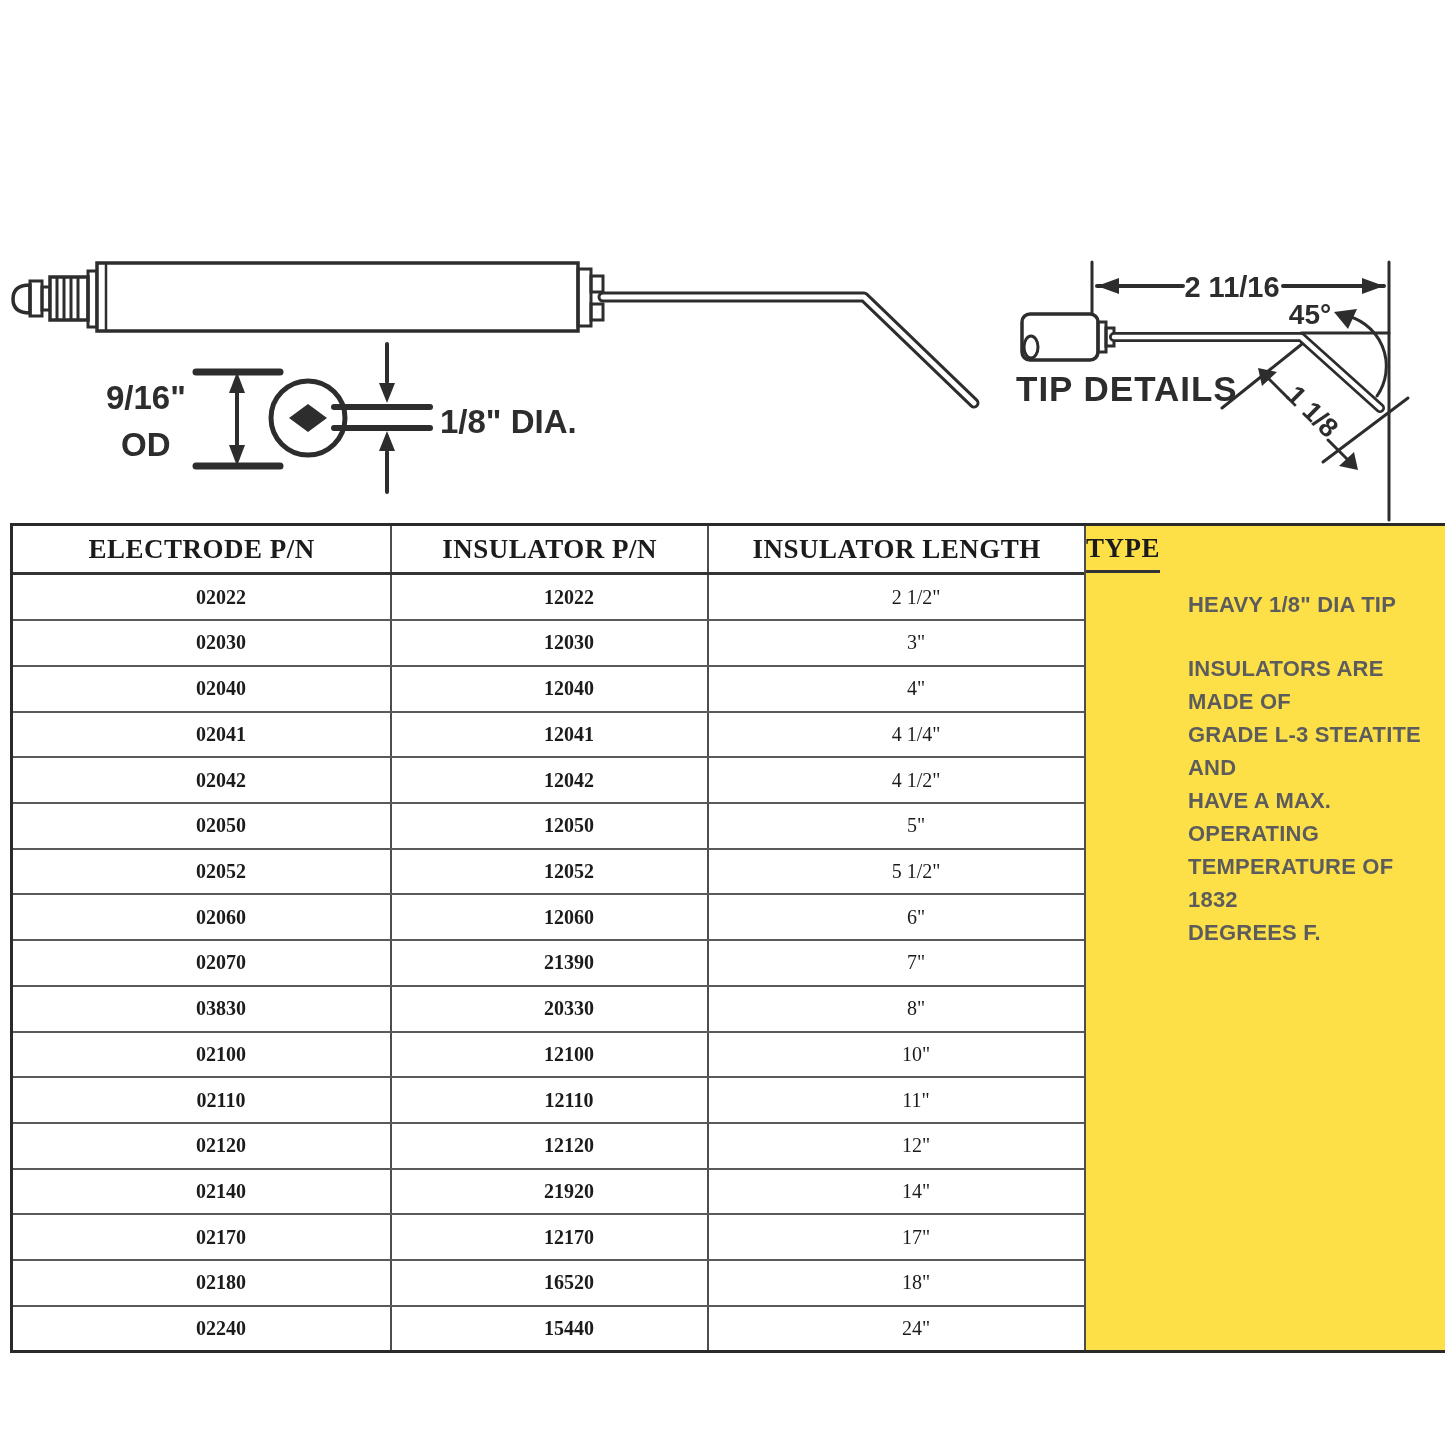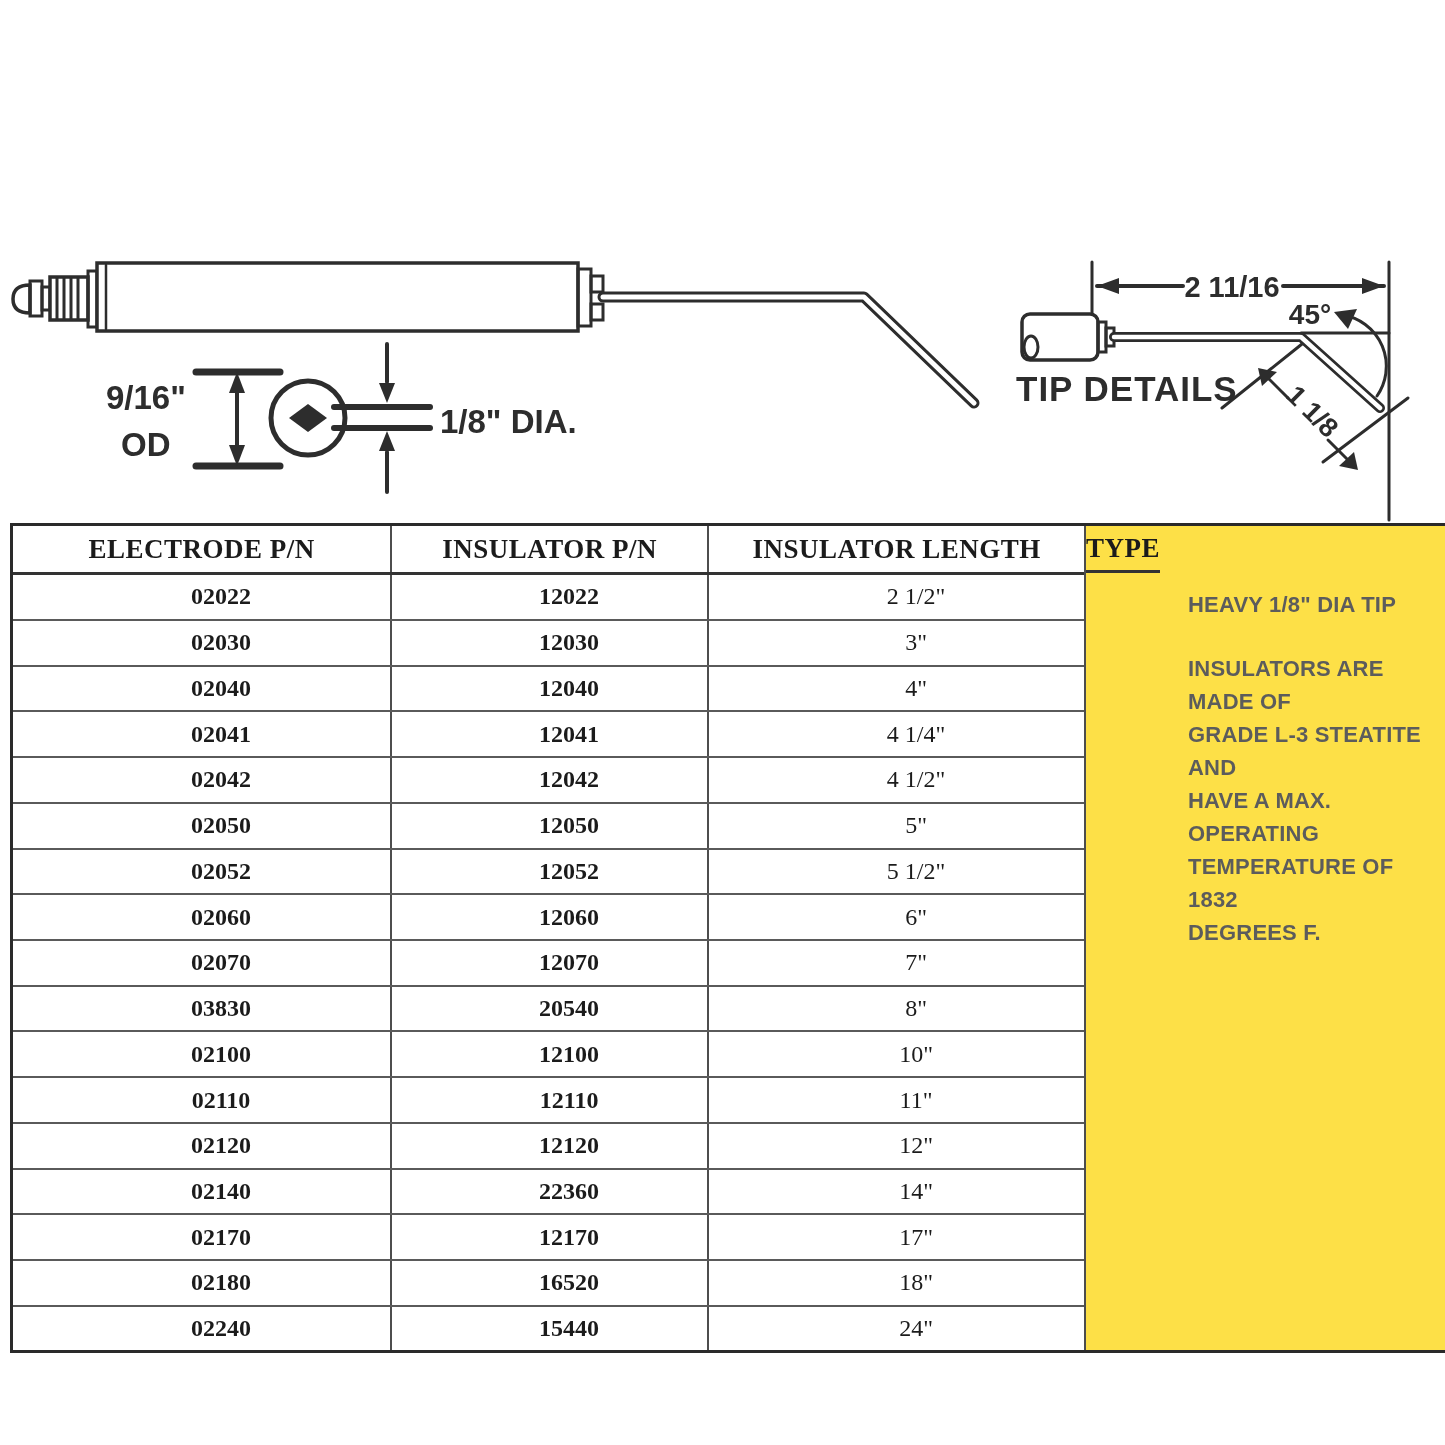--- a/index.html
+++ b/index.html
@@ -18,21 +18,21 @@
     width:100%;height:100%;border-collapse:collapse;table-layout:fixed;
     font-family:"Liberation Serif",serif;color:#1b1b1b;
   }
   .main-cols th{
     border-right:2px solid #4d4d4d;border-bottom:3px solid #333;
     font-size:27px;font-weight:bold;text-align:center;height:44px;
     letter-spacing:.5px;
   }
   .main-cols td{
     border-right:2px solid #4d4d4d;border-bottom:2px solid #5a5a5a;
-    font-size:24px;text-align:center;padding-left:40px;
+    font-size:20px;text-align:center;padding-left:40px;
   }
   .main-cols tr:last-child td{border-bottom:none;margin-left:44px;}
   .main-cols td.pn{font-weight:bold;}
   .main-cols td.len{font-weight:normal;}
   .type-col{flex:1 1 auto;display:flex;flex-direction:row;background:#fde047;justify-content:space-between;}
   .type-header{
     height:44px;border-bottom:3px solid #333;display:flex;align-items:center;justify-content:center;
     font-family:"Liberation Serif",serif;font-size:27px;font-weight:bold;color:#1b1b1b;
     letter-spacing:.5px;
   }
@@ -185,46 +185,46 @@
               <td class="pn">12052</td>
               <td class="len" style="border-right: none;">5 1/2"</td>
             </tr>
             <tr>
               <td class="pn">02060</td>
               <td class="pn">12060</td>
               <td class="len" style="border-right: none;">6"</td>
             </tr>
             <tr>
               <td class="pn">02070</td>
-              <td class="pn">12070</td>
+              <td class="pn">21390</td>
               <td class="len" style="border-right: none;">7"</td>
             </tr>
             <tr>
               <td class="pn">03830</td>
-              <td class="pn">20540</td>
+              <td class="pn">20330</td>
               <td class="len" style="border-right: none;">8"</td>
             </tr>
             <tr>
               <td class="pn">02100</td>
               <td class="pn">12100</td>
               <td class="len" style="border-right: none;">10"</td>
             </tr>
             <tr>
               <td class="pn">02110</td>
               <td class="pn">12110</td>
               <td class="len" style="border-right: none;">11"</td>
             </tr>
             <tr>
               <td class="pn">02120</td>
               <td class="pn">12120</td>
               <td class="len" style="border-right: none;">12"</td>
             </tr>
             <tr>
               <td class="pn">02140</td>
-              <td class="pn">22360</td>
+              <td class="pn">21920</td>
               <td class="len" style="border-right: none;">14"</td>
             </tr>
             <tr>
               <td class="pn">02170</td>
               <td class="pn">12170</td>
               <td class="len" style="border-right: none;">17"</td>
             </tr>
             <tr>
               <td class="pn">02180</td>
               <td class="pn">16520</td>

